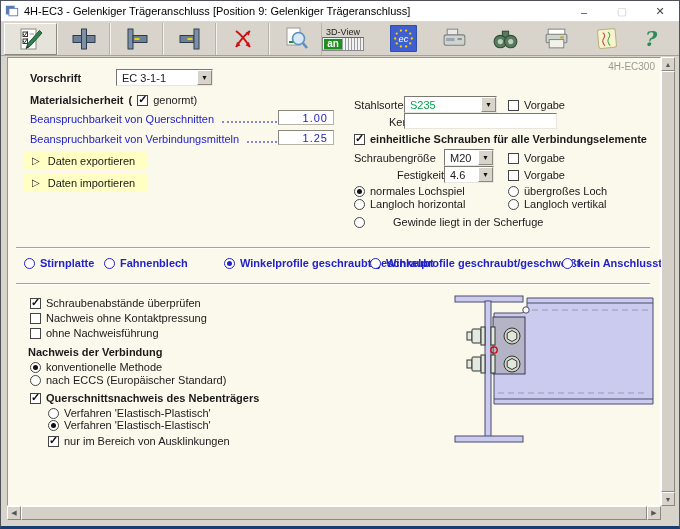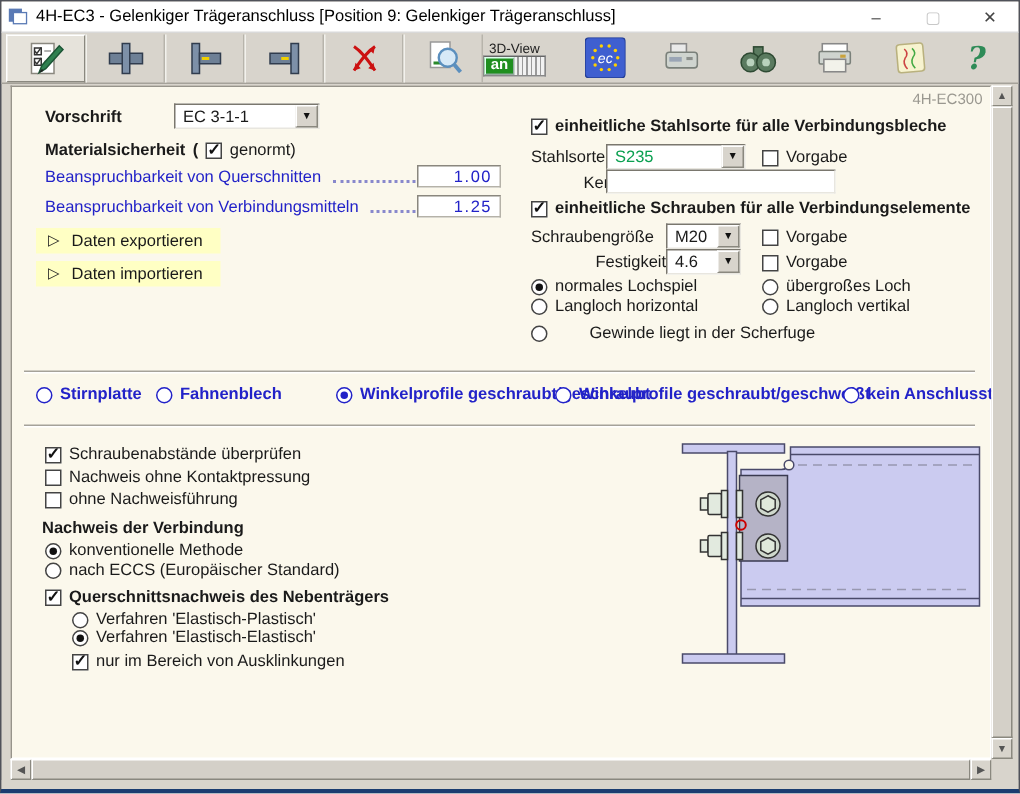--- a/index.html
+++ b/index.html
@@ -247,24 +247,20 @@
 
     <div class="action" style="left:16px; top:94px;">
       <span class="tri">▷</span>
       <span>Daten exportieren</span>
     </div>
     <div class="action" style="left:16px; top:116px;">
       <span class="tri">▷</span>
       <span>Daten importieren</span>
     </div>
 
-    <div class="row" style="left:346px; top:20px;">
-      <span class="cb checked"></span>
-      <span class="b">einheitliche Stahlsorte für alle Verbindungsbleche</span>
-    </div>
     <div class="row" style="left:346px; top:41px;">
       <span>Stahlsorte</span>
     </div>
     <div class="dd" style="left:396px; top:38px; width:93px;">
       <span class="ddval green">S235</span>
       <span class="ddbtn"></span>
     </div>
     <div class="row" style="left:500px; top:41px;">
       <span class="cb"></span>
       <span>Vorgabe</span>

